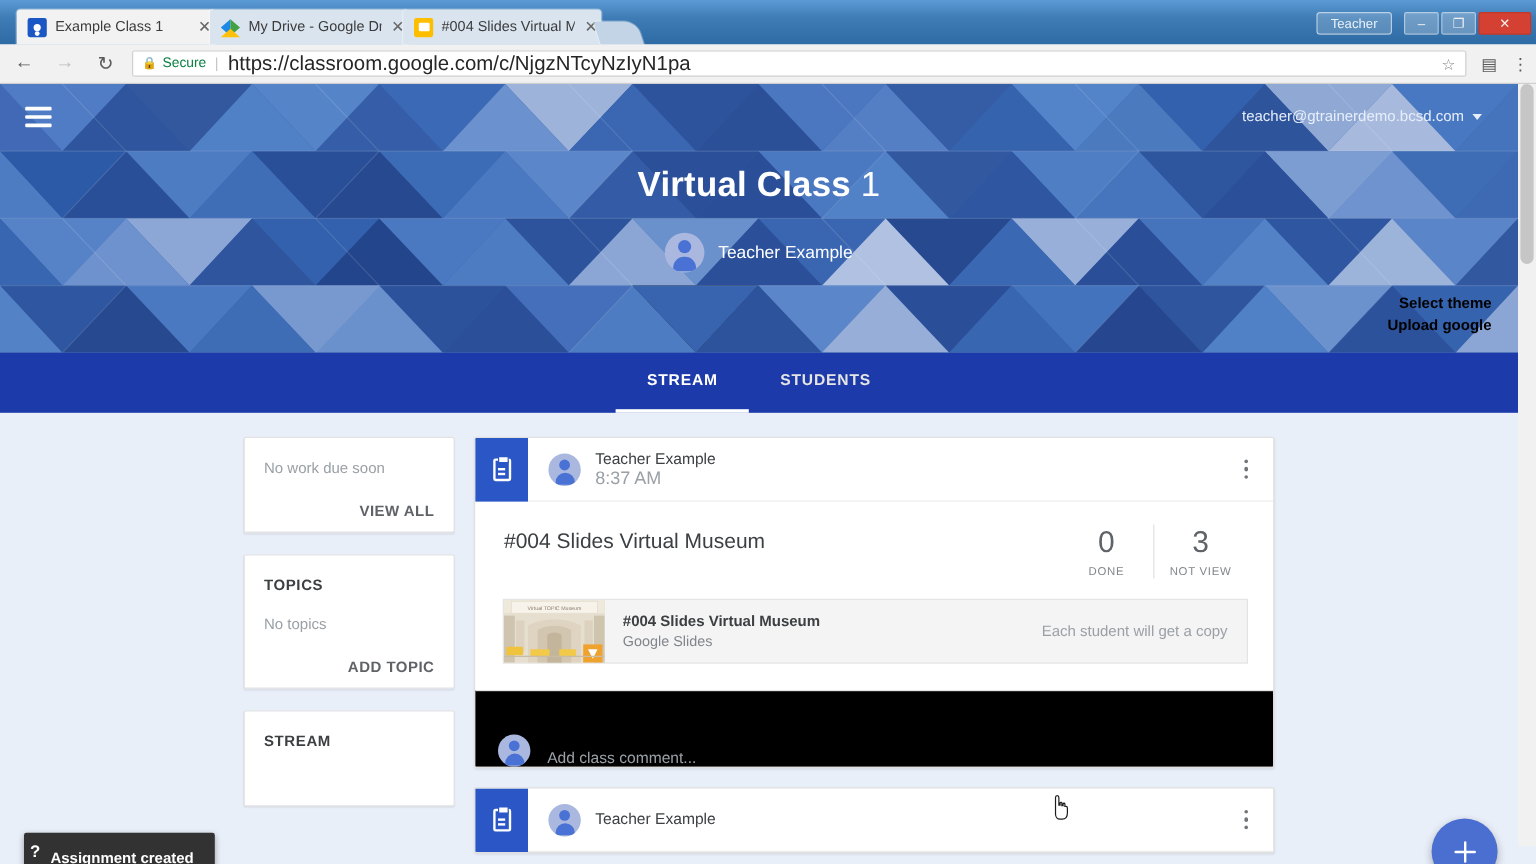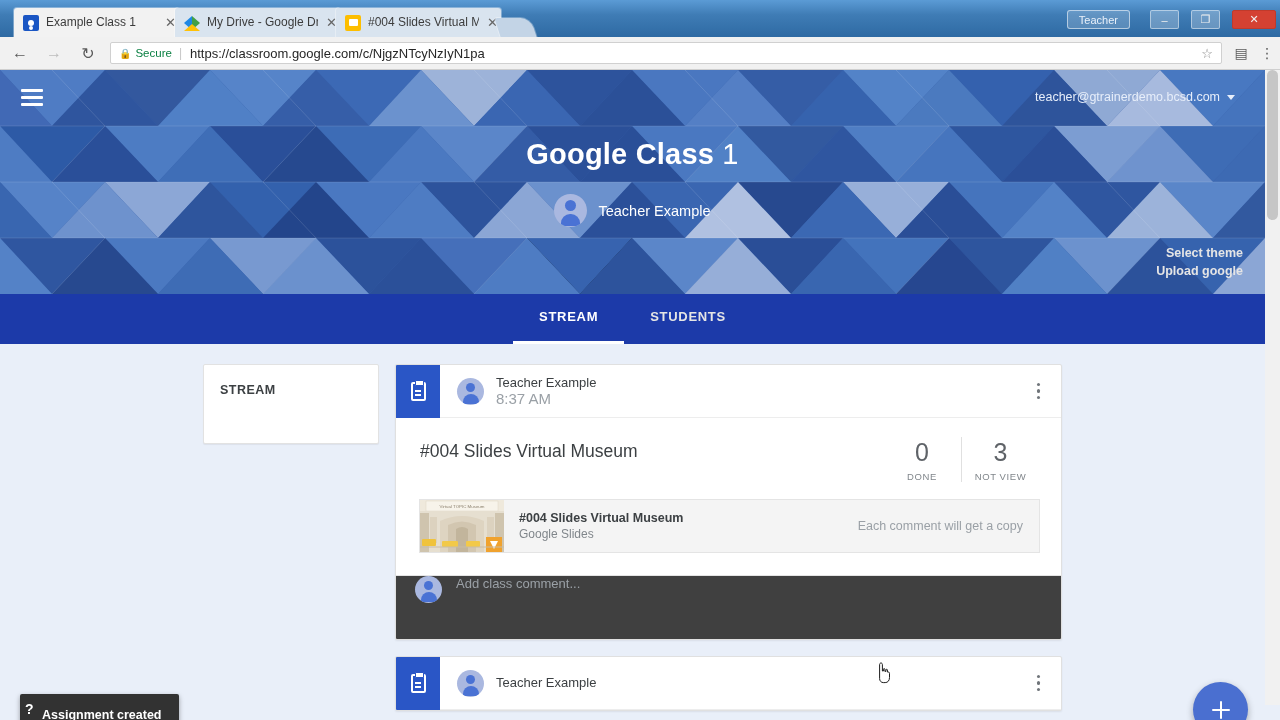--- a/index.html
+++ b/index.html
@@ -46,21 +46,21 @@
   .fav-classroom { background:#1a56c4; border-radius:2px; display:flex;align-items:center;justify-content:center;}
   .fav-classroom::after{ content:""; width:6px;height:6px;border-radius:50%;background:#fff;box-shadow:0 5px 0 -1px #fff;}
   .fav-drive { position:relative; }
   .fav-drive .d1,.fav-drive .d2,.fav-drive .d3 { position:absolute; width:0;height:0;}
   .fav-drive .d1{ border-left:8px solid transparent;border-right:8px solid transparent;border-bottom:7px solid #ffc107; top:9px; left:0; }
   .fav-drive .d2{ border-top:7px solid transparent;border-bottom:7px solid transparent;border-right:8px solid #1e88e5; top:1px; left:0; }
   .fav-drive .d3{ border-top:7px solid transparent;border-bottom:7px solid transparent;border-left:8px solid #43a047; top:1px; right:0; }
   .fav-slides { background:#fdbe00; border-radius:2px; display:flex;align-items:center;justify-content:center;}
   .fav-slides::after{content:""; width:9px;height:7px;background:#fff;border-radius:1px;}
 
-  .winbtns { position:absolute; right:4px; top:10px; display:flex; align-items:flex-end; gap:12px;}
+  .winbtns { position:absolute; right:4px; top:10px; display:flex; align-items:flex-end; gap:2px;}
   .profile-chip {
     height:19px; padding:0 11px; border-radius:3px;
     border:1px solid rgba(255,255,255,.55);
     background:rgba(255,255,255,.18);
     color:#e9f1fa; font-size:11px; line-height:18px;
     margin-right:8px;
   }
   .winbtn { width:29px; height:19px; display:flex; align-items:center; justify-content:center;
     background:rgba(255,255,255,.25); border:1px solid rgba(255,255,255,.45); border-radius:2px;
     color:#f0f0f0; font-size:11px; }
@@ -75,21 +75,21 @@
     color:#5a5a5a; font-size:16px; }
   .nav-ico.dim { color:#bdbdbd; }
   .omnibox {
     flex:1; height:22px; margin:0 6px 0 8px; background:#fff;
     border:1px solid #d0d0d0; border-radius:2px;
     display:flex; align-items:center; padding:0 8px;
   }
   .lock { color:#0b8043; font-size:10px; margin-right:4px; }
   .secure-text { color:#0b8043; font-size:11.5px; margin-right:7px; }
   .url-sep { color:#c6c6c6; margin-right:8px; font-size:12px;}
-  .url-text { color:#262626; font-size:13px; }
+  .url-text { color:#262626; font-size:17px; }
   .omni-star { margin-left:auto; color:#8a8a8a; font-size:13px; }
   .tb-ico { width:26px; height:26px; display:flex;align-items:center;justify-content:center;color:#5a5a5a;font-size:14px;}
 
   
   .page { position:absolute; left:0; top:70px; width:1280px; height:693px; background:#e9eff9; overflow:hidden;}
   .scrollbar { position:absolute; right:0; top:70px; width:15px; height:635px; background:#f1f1f1; }
   .scrollbar .thumb { position:absolute; top:0; left:2px; width:11px; height:150px; background:#c6c6c6; border-radius:6px;}
 
   .banner {
     position:relative; width:1265px; height:224px;
@@ -113,21 +113,21 @@
     position:absolute; left:0; right:0; top:124px;
     display:flex; align-items:center; justify-content:center; gap:11px;
   }
   .avatar-g {
     width:33px; height:33px; border-radius:50%; background:#aab8e0; position:relative; overflow:hidden; flex:0 0 auto;
   }
   .avatar-g::before{content:"";position:absolute;width:11px;height:11px;border-radius:50%;background:#4a72d4;left:11px;top:6px;}
   .avatar-g::after{content:"";position:absolute;width:19px;height:12px;border-radius:9px 9px 0 0;background:#4a72d4;left:7px;top:20px;}
   .teacher-name { color:#fff; font-size:14.5px; }
   .theme-links { position:absolute; right:22px; bottom:14px; text-align:right; }
-  .theme-links div { color:#e5e5e5; font-size:12.5px; font-weight:bold; line-height:18px; cursor:pointer; }
+  .theme-links div { color:#000000; font-size:12.5px; font-weight:bold; line-height:18px; cursor:pointer; }
 
   .tabbar {
     position:relative; width:1265px; height:50px; background:#1c3aa9;
     display:flex; align-items:flex-start; justify-content:center; gap:0;
   }
   .ctab {
     height:50px; padding:0 26px; color:#e5e5e5; font-size:13px; font-weight:bold;
     letter-spacing:.7px; line-height:46px; position:relative; cursor:pointer;
   }
   .ctab.active { color:#fff; }
@@ -170,21 +170,21 @@
   .attachment {
     margin:17px 21px 22px 23px; background:#f4f4f4; border:1px solid #e4e4e4;
     display:flex; align-items:center; height:54px; overflow:hidden; cursor:pointer;
   }
   .thumb-img { width:84px; height:54px; flex:0 0 auto; position:relative; overflow:hidden; background:#e3ded3;}
   .att-text { padding-left:15px; }
   .att-name { font-size:12.5px; color:#3c4043; font-weight:bold; line-height:16px;}
   .att-type { font-size:12px; color:#80868b; line-height:17px;}
   .att-note { margin-left:auto; margin-right:16px; font-size:12.5px; color:#9aa0a6;}
 
-  .commentbar { background:#404040; border-top:1px solid #e4e4e4; height:64px; display:flex; align-items:flex-start; padding-left:19px; cursor:text;}
+  .commentbar { background:#000000; border-top:1px solid #e4e4e4; height:64px; display:flex; align-items:flex-end; padding-left:19px; cursor:text;}
   .comment-ph { font-size:13px; color:#9aa0a6; margin-left:14px;}
 
   .fab {
     position:absolute; right:32px; bottom:26px; width:55px; height:55px; border-radius:50%;
     background:#4a6fd0; box-shadow:0 3px 7px rgba(0,0,0,.3);
     display:flex; align-items:center; justify-content:center; cursor:pointer;
   }
   .fab::before,.fab::after{content:"";position:absolute;background:#fff;border-radius:1px;}
   .fab::before{width:18px;height:2px;}
   .fab::after{width:2px;height:18px;}
@@ -384,21 +384,21 @@
           <span></span>
           <span></span>
       </div>
 
       <div class="account">
         <span>teacher@gtrainerdemo.bcsd.com</span>
         <span class="caret-d"></span>
       </div>
 
       <div class="class-title">
-        <span>Google Class</span>
+        <span>Virtual Class</span>
         <span class="num">1</span>
       </div>
 
       <div class="teacher-row">
         <div class="avatar-g"></div>
         <div class="teacher-name">Teacher Example</div>
       </div>
 
       <div class="theme-links">
         <div>Select theme</div>
@@ -408,21 +408,30 @@
 
     <div class="tabbar">
       <div class="ctab active">STREAM</div>
       <div class="ctab">STUDENTS</div>
     </div>
 
     <div class="content">
 
       <div class="leftcol">
 
-
+        <div class="card side-card">
+          <div class="side-muted">No work due soon</div>
+          <div class="side-action">VIEW ALL</div>
+        </div>
+
+        <div class="card side-card">
+          <div class="side-head">TOPICS</div>
+          <div class="side-muted">No topics</div>
+          <div class="side-action">ADD TOPIC</div>
+        </div>
 
         <div class="card side-card" style="height:80px;">
           <div class="side-head">STREAM</div>
         </div>
       </div>
 
       <div class="maincol">
 
         <div class="post">
           <div class="post-head">
@@ -474,21 +483,21 @@
                 <rect x="46" y="42" width="14" height="6" rx="1" fill="#f2c949"></rect>
                 <rect x="66" y="38" width="16" height="16" fill="#f0a22e"></rect>
                 <polygon points="70,42 78,42 74,50" fill="#ffffff"></polygon>
                 <path d="M0,48 L84,48" stroke="#c8bca5" stroke-width="1"></path>
               </svg>
             </div>
             <div class="att-text">
               <div class="att-name">#004 Slides Virtual Museum</div>
               <div class="att-type">Google Slides</div>
             </div>
-            <div class="att-note">Each comment will get a copy</div>
+            <div class="att-note">Each student will get a copy</div>
           </div>
 
           <div class="commentbar">
             <div class="post-avatar" style="margin:0;"></div>
             <div class="comment-ph">Add class comment...</div>
           </div>
         </div>
 
         <div class="post">
           <div class="post-head">

